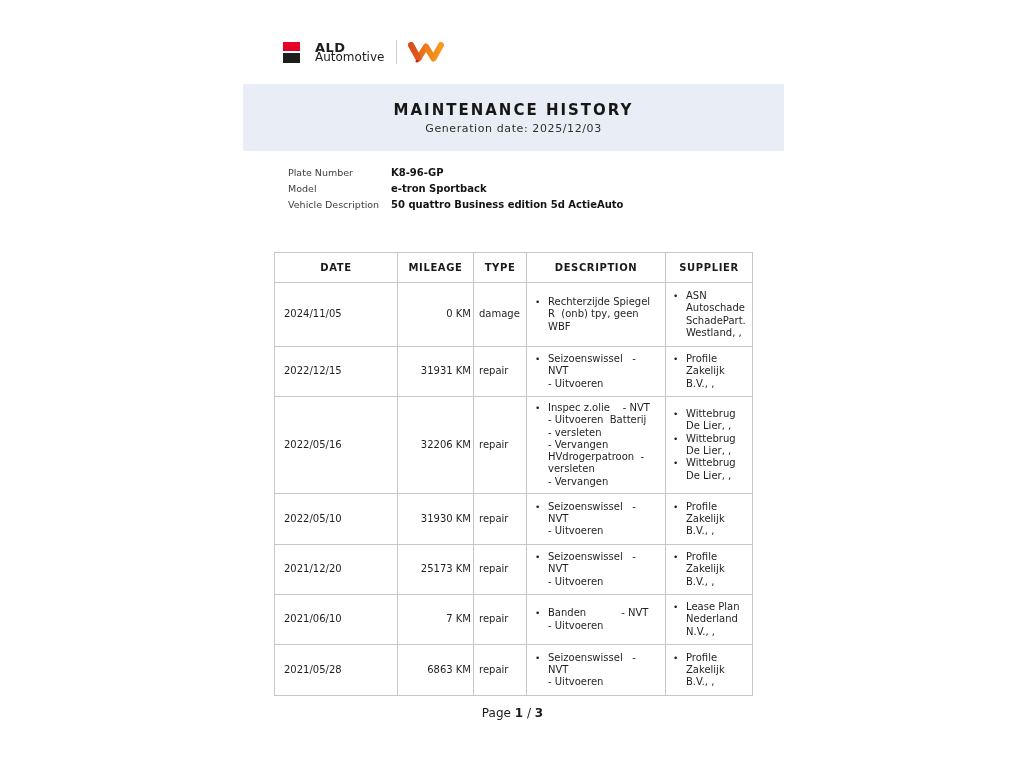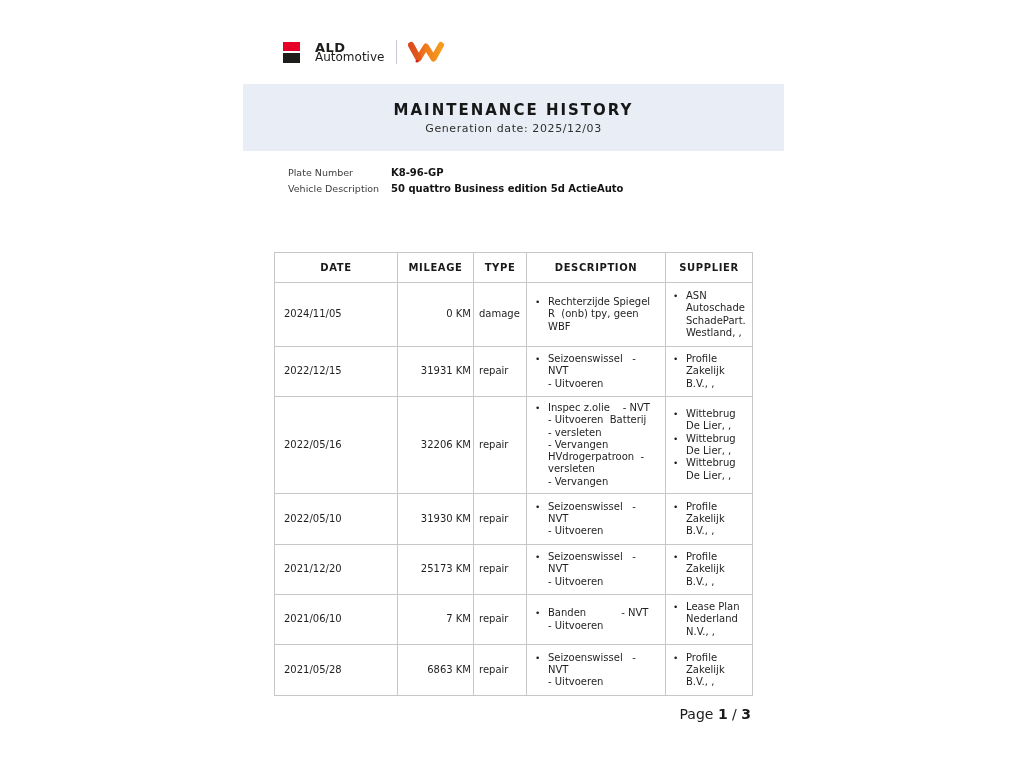--- a/index.html
+++ b/index.html
@@ -49,21 +49,21 @@
   .mh-table tbody tr:nth-child(3) { height:88px; }
   .mh-table tbody tr:nth-child(4) { height:51px; }
   .mh-table tbody tr:nth-child(5) { height:50px; }
   .mh-table tbody tr:nth-child(6) { height:50px; }
   .mh-table tbody tr:nth-child(7) { height:51px; }
   .bullet-item { display:flex; align-items:flex-start; }
   .bullet { flex:none; width:16px; padding-left:3px; font-size:9px; line-height:12.3px; }
   .bullet-text { flex:1; white-space:pre-wrap; word-wrap:break-word; }
 
   
-  .page-footer { position:absolute; left:274px; top:706px; width:477px; text-align:right; font-size:14px; color:#1a1a1a; }
+  .page-footer { position:absolute; left:274px; top:706px; width:477px; text-align:center; font-size:12px; color:#1a1a1a; }
   .page-footer b { font-weight:bold; }
 </style>
 </head>
 <body>
 
 <div class="page">
 
   <header class="logo-row">
     <div class="ald-mark">
       <div class="sq-red"></div>
@@ -93,20 +93,24 @@
     <h1>MAINTENANCE HISTORY</h1>
     <div class="gen-date">Generation date: 2025/12/03</div>
   </section>
 
   <section class="details">
       <div class="detail-row">
         <span class="dlabel">Plate Number</span>
         <span class="dvalue">K8-96-GP</span>
       </div>
       <div class="detail-row">
+        <span class="dlabel">Model</span>
+        <span class="dvalue">e-tron Sportback</span>
+      </div>
+      <div class="detail-row">
         <span class="dlabel">Vehicle Description</span>
         <span class="dvalue">50 quattro Business edition 5d ActieAuto</span>
       </div>
     </section>
 
   <table class="mh-table">
     <colgroup>
       <col class="c-date">
         <col class="c-mileage">
         <col class="c-type">

